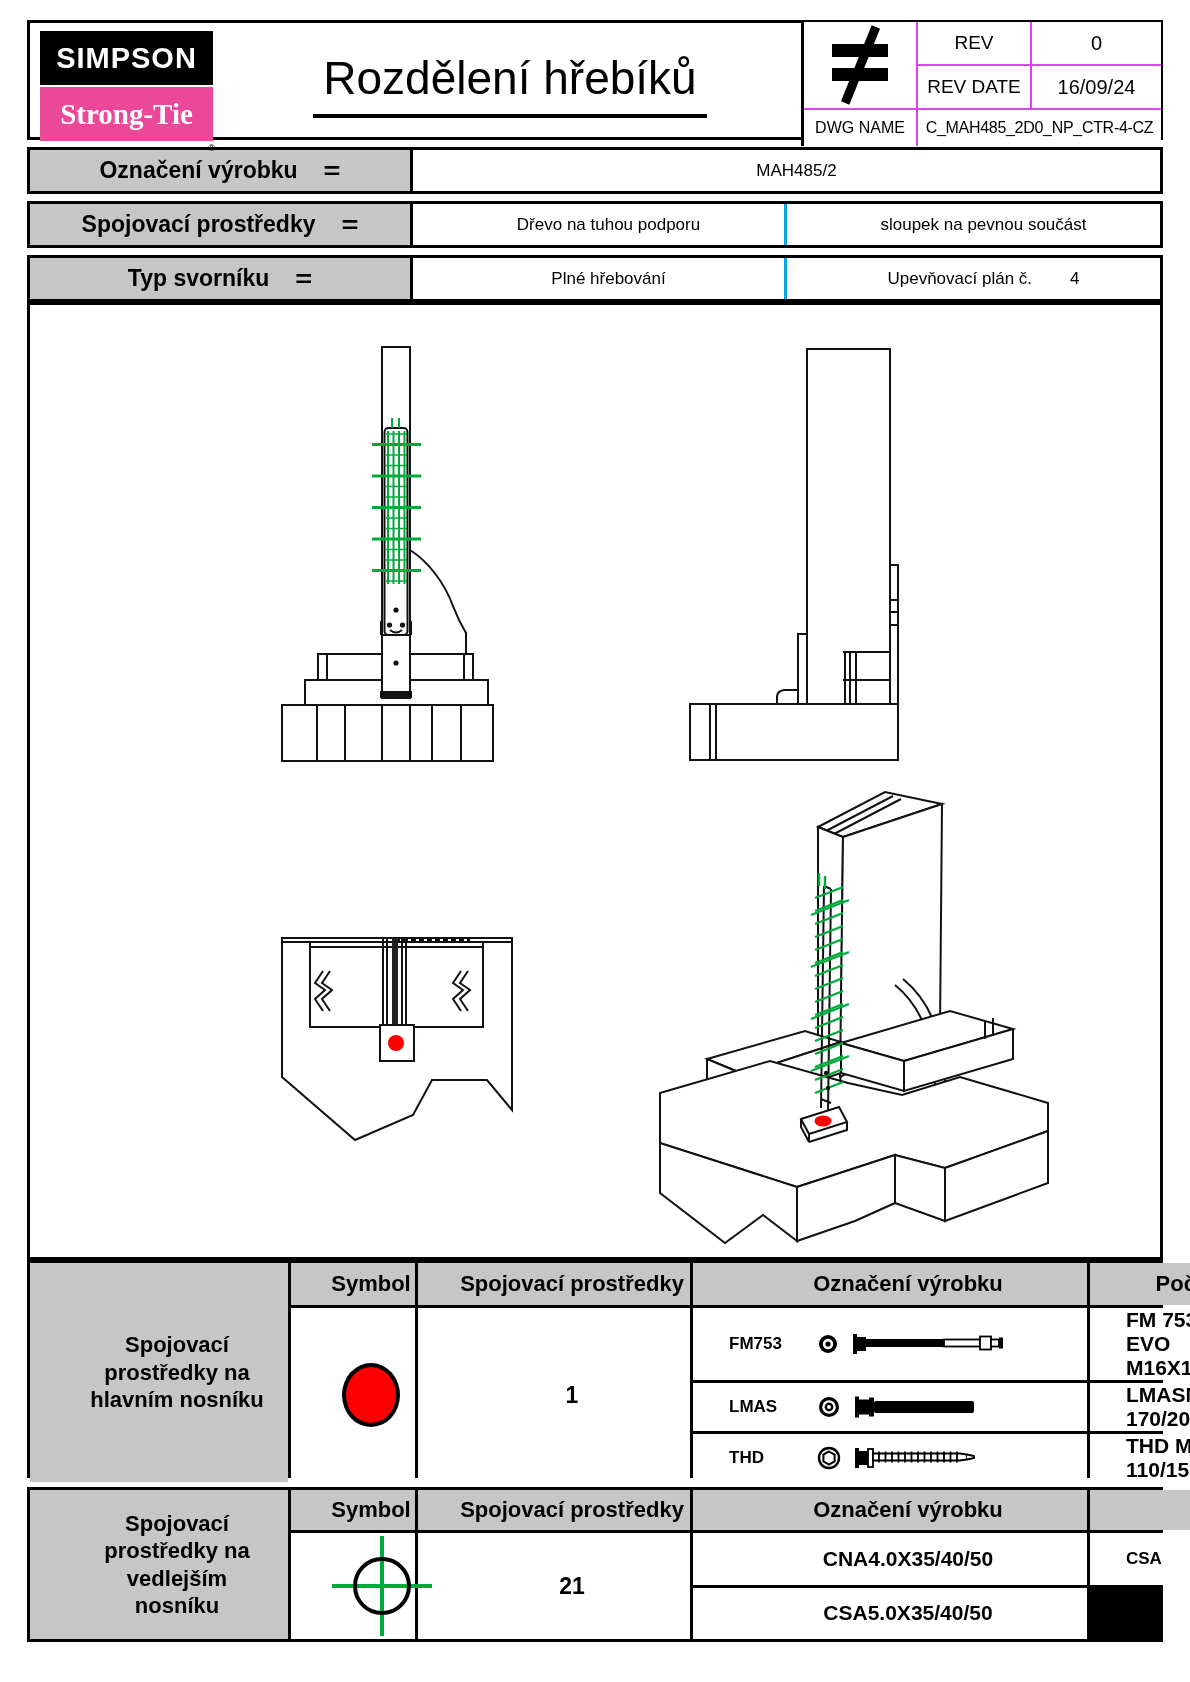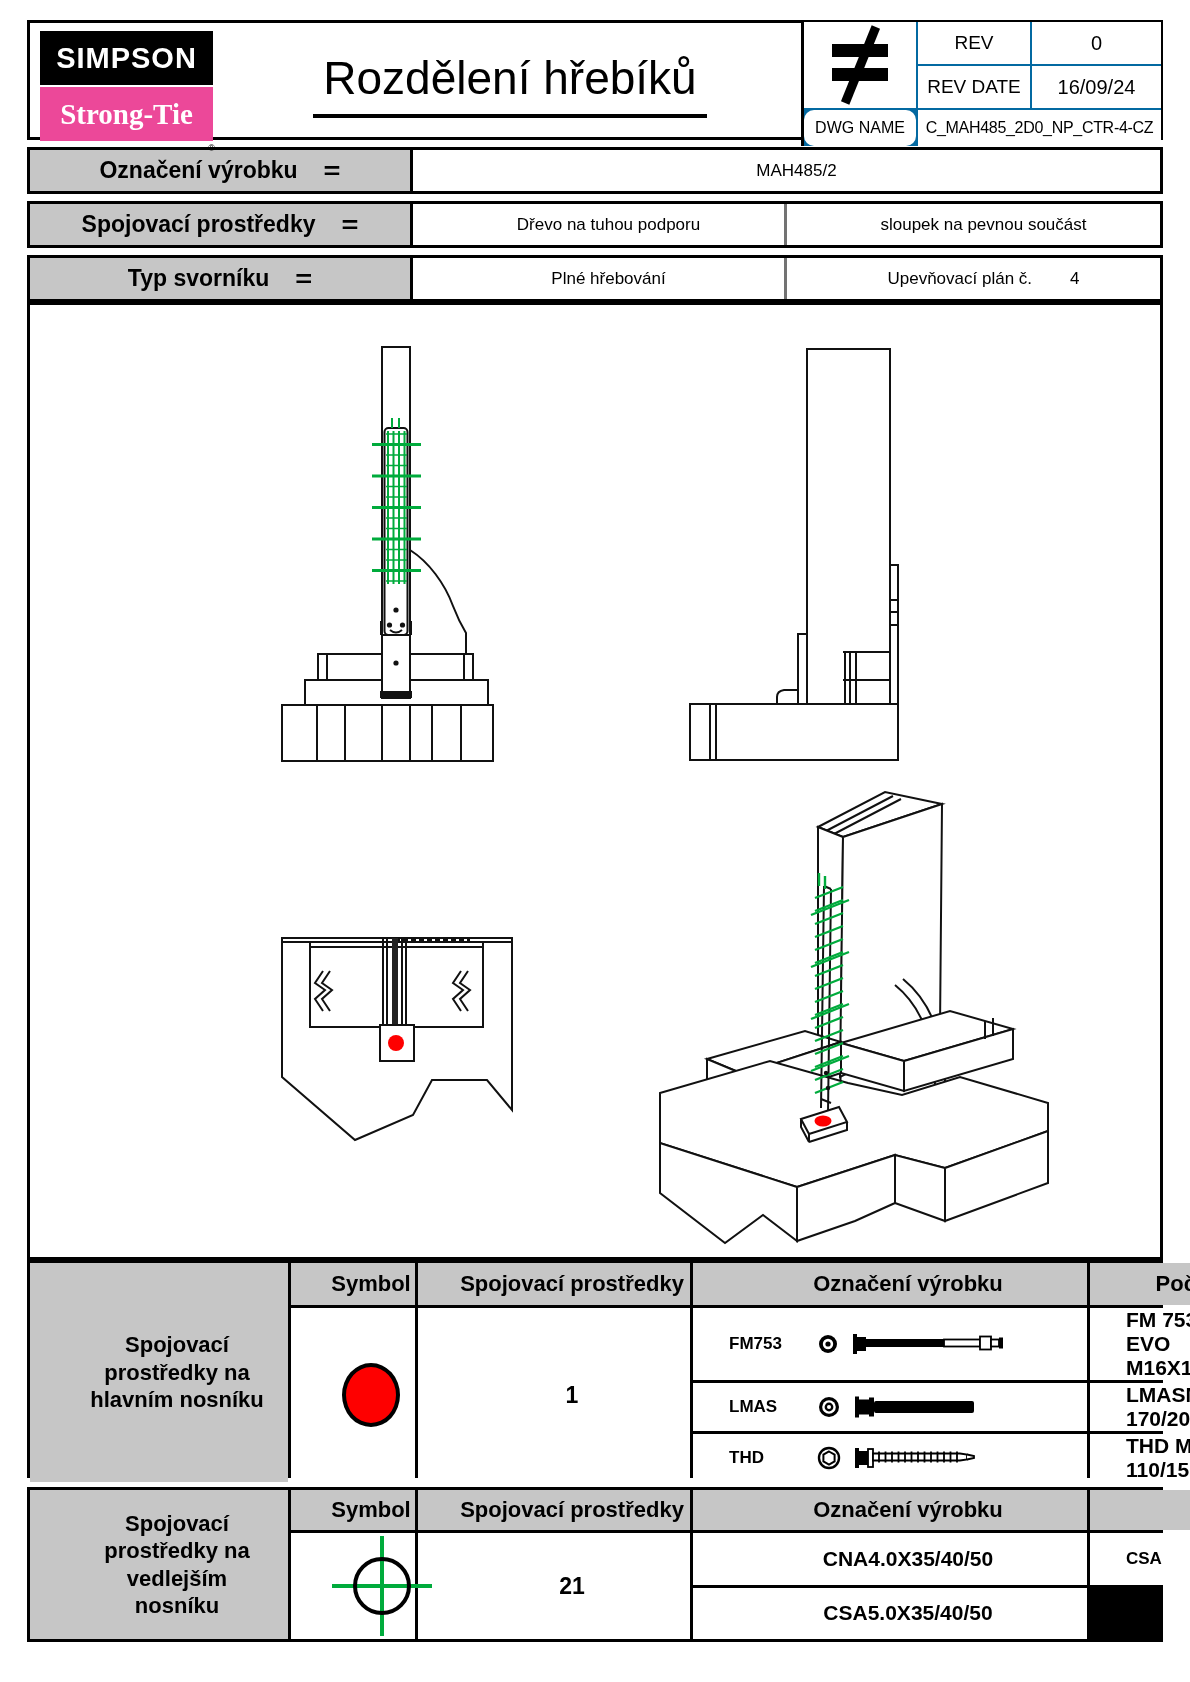--- a/index.html
+++ b/index.html
@@ -10,38 +10,38 @@
   .titleblock{position:relative;height:120px;border:3px solid #000;background:#fff;}
   .logo{position:absolute;left:10px;top:8px;width:173px;}
   .logo-top{height:54px;background:#000;color:#fff;display:flex;align-items:center;justify-content:center;
     font-weight:bold;font-size:29px;letter-spacing:1px;}
   .logo-bottom{height:54px;margin-top:2px;background:#ec4899;color:#fff;display:flex;align-items:center;justify-content:center;
     font-family:"Liberation Serif",serif;font-weight:bold;font-size:29px;}
   .regmark{position:absolute;right:-2px;bottom:-12px;font-size:9px;}
   .title-wrap{position:absolute;left:200px;width:560px;top:0;height:122px;display:flex;align-items:center;justify-content:center;}
   .title-text{font-size:46px;font-weight:400;border-bottom:4px solid #000;padding:0 10px 9px 10px;white-space:nowrap;}
   .revbox{position:absolute;right:-1px;top:-1px;width:360px;height:124px;display:grid;
-    grid-template-columns:112px 112px 1fr;grid-template-rows:42px 42px 1fr;background:#0369a1;gap:2px;border-left:3px solid #000;}
+    grid-template-columns:112px 112px 1fr;grid-template-rows:42px 42px 1fr;background:#d946ef;gap:2px;border-left:3px solid #000;}
   .revbox>div{background:#fff;display:flex;align-items:center;justify-content:center;}
   .neq-cell{grid-row:1/span 2;position:relative;}
   .neq{position:relative;width:66px;height:76px;}
   .neq .bar{position:absolute;left:5px;width:56px;height:13px;background:#000;}
   .neq .b1{top:17px;} .neq .b2{top:41px;}
   .neq .slash{position:absolute;left:29px;top:-3px;width:9px;height:82px;background:#000;transform:rotate(22deg);}
   .rev-label{font-size:19px;}
   .rev-value{font-size:20px;}
-  .dwg-label{font-size:16px;border-radius:10px;}
+  .dwg-label{font-size:16px;}
   .dwg-value{grid-column:2/span 2;font-size:16px;letter-spacing:-0.3px;}
   
   .inforow{height:47px;margin-top:7px;border:3px solid #000;display:flex;background:#fff;}
   .info-label{width:383px;background:#c6c6c6;border-right:3px solid #000;display:flex;align-items:center;justify-content:center;gap:26px;}
   .info-label .lbl{font-weight:bold;font-size:23px;}
   .info-label .eq{font-weight:900;font-size:29px;transform:scaleY(0.85);}
   .info-val{flex:1;display:flex;align-items:center;justify-content:center;font-size:17px;padding-left:20px;}
-  .info-val.split{border-right:3px solid #737373;flex:0 0 374px;}
+  .info-val.split{border-right:3px solid #0ea5e9;flex:0 0 374px;}
   .plan-no{margin-left:38px;}
   
   .drawbox{height:958px;border:3px solid #000;position:relative;background:#fff;}
   .drawbox svg{position:absolute;}
   .ln{stroke:#111;stroke-width:2;fill:none;}
   .lnw{stroke:#111;stroke-width:2;fill:#fff;}
   .grn{stroke:#00ab3c;fill:none;}
   
   .ftable{border:3px solid #000;background:#000;display:grid;gap:3px;
     grid-template-columns:258px 124px 272px 394px 1fr;}

